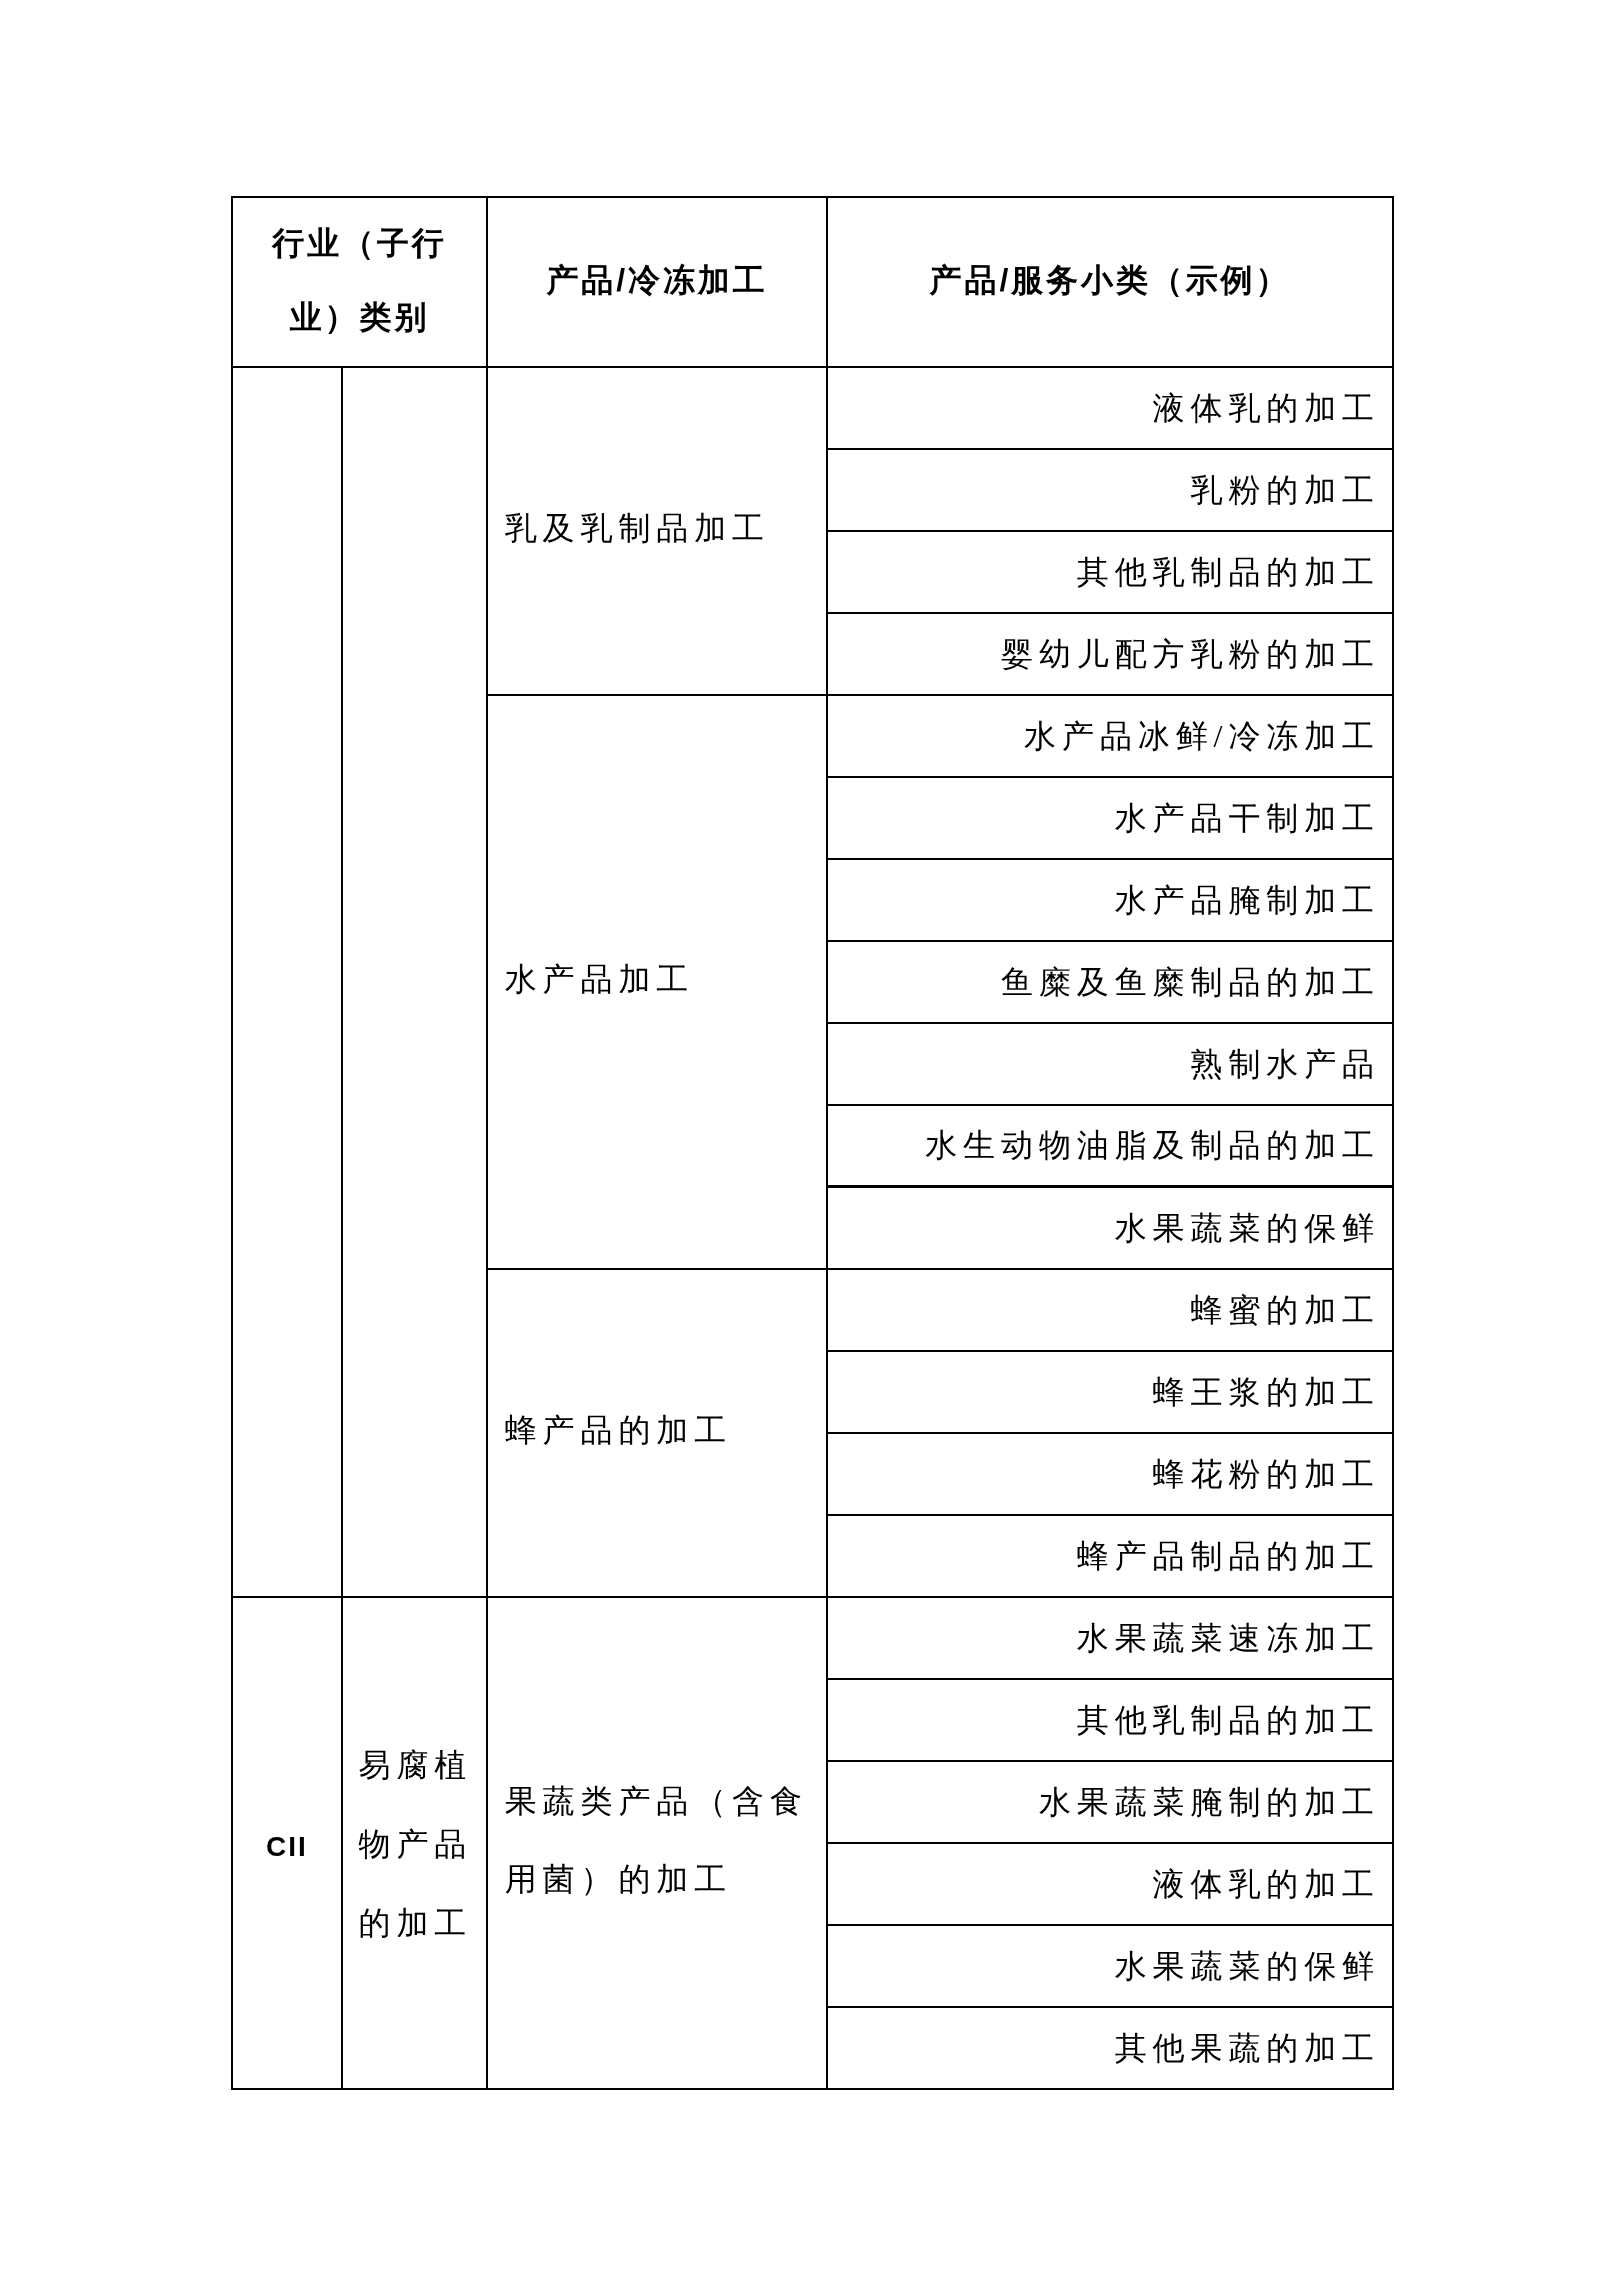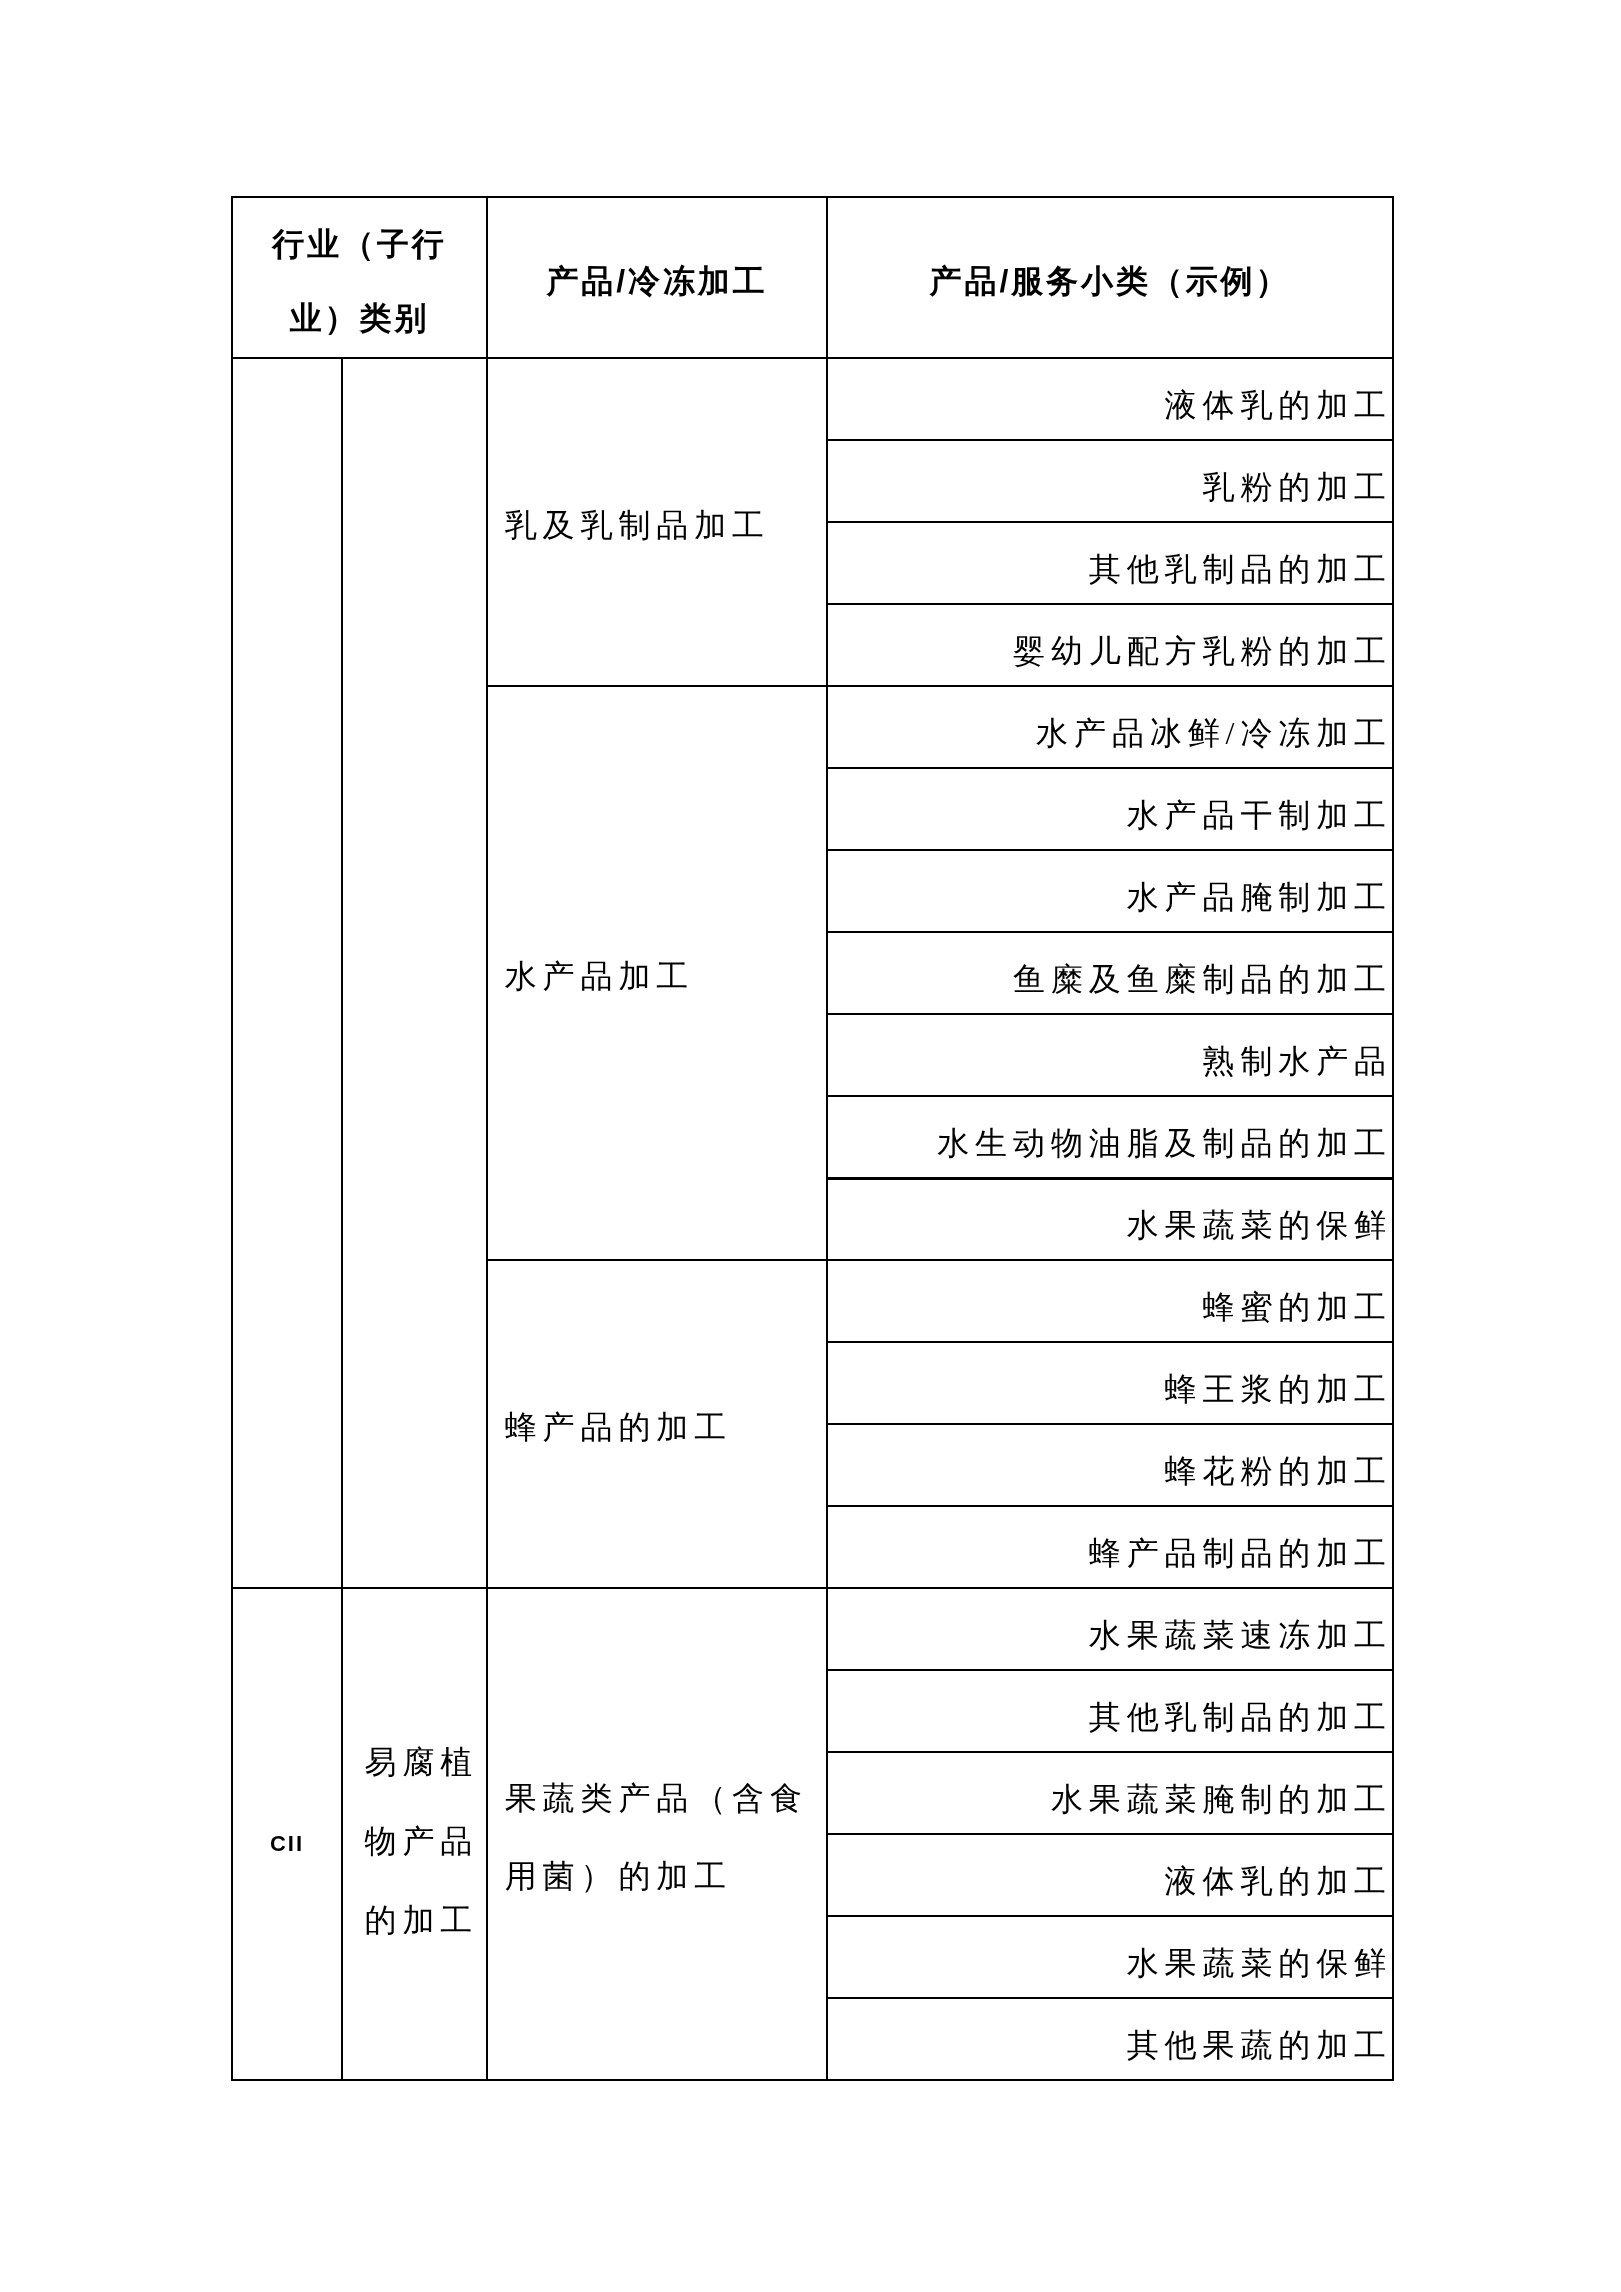--- a/index.html
+++ b/index.html
@@ -18,21 +18,21 @@
     position: absolute;
     left: 231px;
     top: 196px;
     width: 1160px;
     border-collapse: collapse;
     table-layout: fixed;
     border: 2.9px solid #000000;
   }
   td {
     border: 2px solid #000000;
-    padding: 0;
+    padding: 12px;
     color: #000000;
     overflow: hidden;
   }
   tr.header-row { height: 161px; }
   tr.data-row   { height: 82px; }
 
   
   td.hdr {
     font-family: "Liberation Sans", sans-serif;
     font-weight: bold;
@@ -71,21 +71,21 @@
     text-align: center;
     vertical-align: middle;
     padding-left: 13.7px;
     padding-top: 15.7px;
     line-height: 79px;
     white-space: pre-line;
   }
   td.code-cell {
     font-family: "Liberation Sans", sans-serif;
     font-weight: bold;
-    font-size: 22px;
+    font-size: 28px;
     letter-spacing: 2px;
     text-align: center;
     vertical-align: middle;
     padding-top: 19.6px;
   }
   td.thick-bottom { border-bottom-width: 3.9px; }
 </style>
 </head>
 <body>
 

